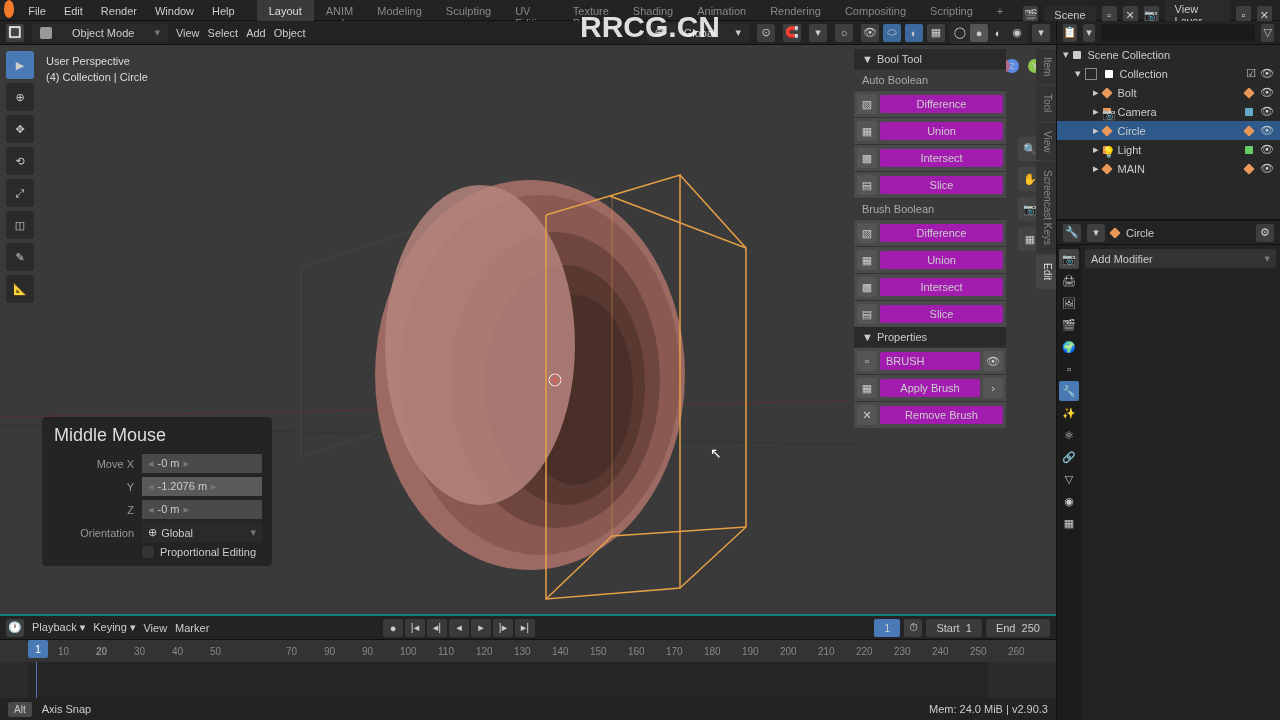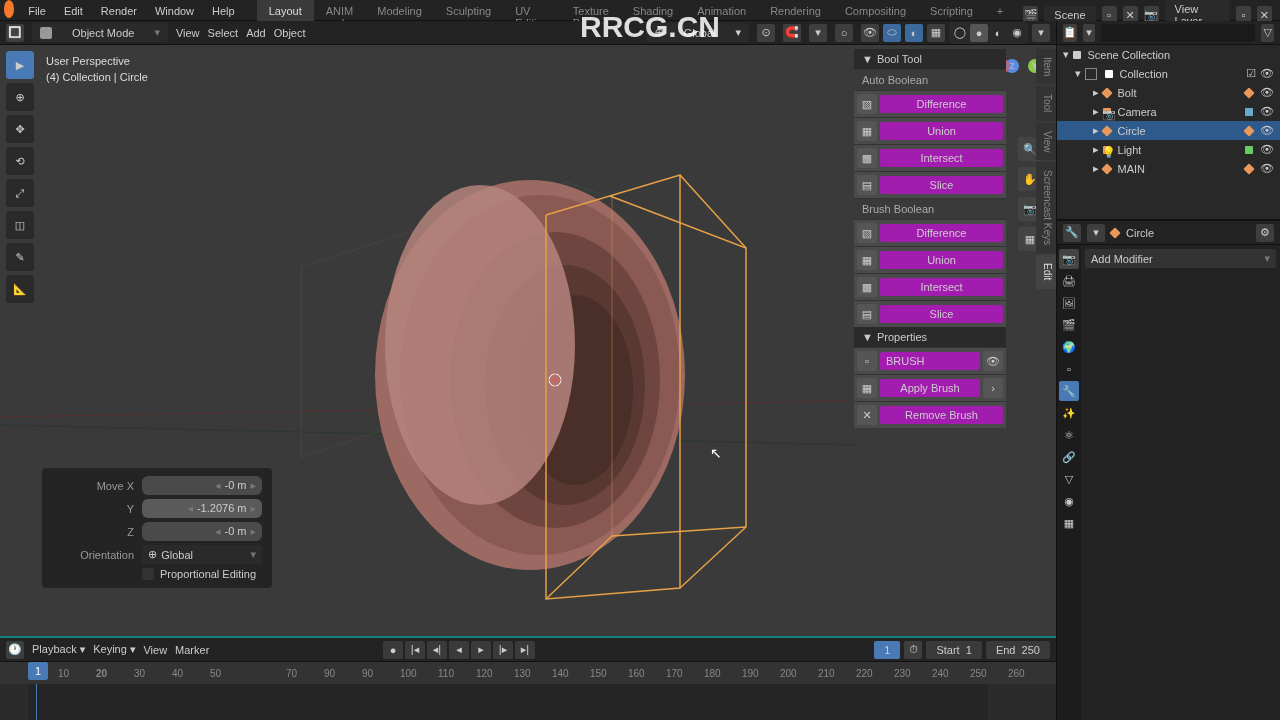--- a/index.html
+++ b/index.html
@@ -35,21 +35,21 @@
 .nrow{background:#4a4a4a;padding:3px;display:flex;align-items:center;gap:3px;border-top:1px solid #333}
 .nrow.title{background:#3a3a3a;padding:4px 8px;color:#aaa}
 .nrow .btn{flex:1;background:#a21caf;text-align:center;padding:3px;border-radius:2px;cursor:pointer}
 .nrow .sq{width:20px;height:20px;background:#555;border-radius:2px;cursor:pointer;display:flex;align-items:center;justify-content:center}
 .ntabs{position:absolute;right:0;top:4px;width:20px;display:flex;flex-direction:column;gap:2px}
 .ntabs .vt{writing-mode:vertical-rl;padding:8px 3px;background:#333;font-size:10px;color:#888;cursor:pointer}
 .panel{position:absolute;left:42px;bottom:48px;width:230px;background:rgba(35,35,35,0.92);border-radius:4px;padding:6px}
 .panel .title{font-size:18px;color:#ddd;padding:2px 6px 6px}
 .panel .row{display:flex;align-items:center;padding:2px 4px}
 .panel .lab{width:90px;text-align:right;padding-right:8px;color:#999}
-.panel .fld{flex:1;background:#4a4a4a;padding:3px 6px;border-radius:6px;text-align:right}
+.panel .fld{flex:1;background:#4a4a4a;padding:3px 6px;border-radius:0;text-align:left}
 .panel .dd{flex:1;background:#2a2a2a;padding:3px 6px;border-radius:2px;display:flex;align-items:center;gap:4px}
 .panel .arrows::before{content:"◂";color:#777;margin-right:4px}
 .panel .arrows::after{content:"▸";color:#777;margin-left:4px}
 .cb{width:12px;height:12px;background:#333;border-radius:2px;display:inline-block;margin-right:6px}
 .right-col{width:224px;background:#232323;display:flex;flex-direction:column;border-left:1px solid #111}
 .outhdr{height:24px;background:#232323;display:flex;align-items:center;padding:0 6px;gap:6px;border-bottom:1px solid #111}
 .outhdr input{flex:1;background:#1a1a1a;border:none;color:#ccc;padding:3px 6px;border-radius:3px}
 .outliner{height:176px;background:#282828;border-bottom:2px solid #111;overflow:auto}
 .outitem{display:flex;align-items:center;padding:3px 6px;gap:4px;cursor:pointer}
 .outitem.sel{background:#2d5a8a}
@@ -260,20 +260,21 @@
               <span class="btn">Apply Brush</span>
               <span class="sq">›</span>
             </div>
           <div class="nrow">
               <span class="sq">✕</span>
               <span class="btn">Remove Brush</span>
             </div>
         </div>
 
         <div class="panel">
+          <div class="title">Middle Mouse</div>
           <div class="row">
               <span class="lab">Move X</span>
               <span class="fld arrows">-0 m</span>
             </div>
           <div class="row">
               <span class="lab">Y</span>
               <span class="fld arrows" style="background:#5a5a5a">-1.2076 m</span>
             </div>
           <div class="row">
               <span class="lab">Z</span>
@@ -343,20 +344,25 @@
             <span style="left: 894px;">230</span>
             <span style="left: 932px;">240</span>
             <span style="left: 970px;">250</span>
             <span style="left: 1008px;">260</span>
           </div>
         <div style="flex:1;background:#2b2b2b;position:relative">
           <div style="position:absolute;left:28px;top:0;width:960px;bottom:0;background:#252525"></div>
           <div style="position:absolute;left:36px;top:0;bottom:0;border-left:1px solid #4a7ab5"></div>
         </div>
       </div>
+      <div class="status">
+        <span class="kbd">Alt</span>
+        <span>Axis Snap</span>
+        <span class="r">Mem: 24.0 MiB | v2.90.3</span>
+      </div>
     </div>
 
     <div class="right-col">
       <div class="outhdr">
         <span class="ico">📋</span>
         <span class="ico">▾</span>
         <input style="">
         <span class="ico">▽</span>
       </div>
       <div class="outliner">

